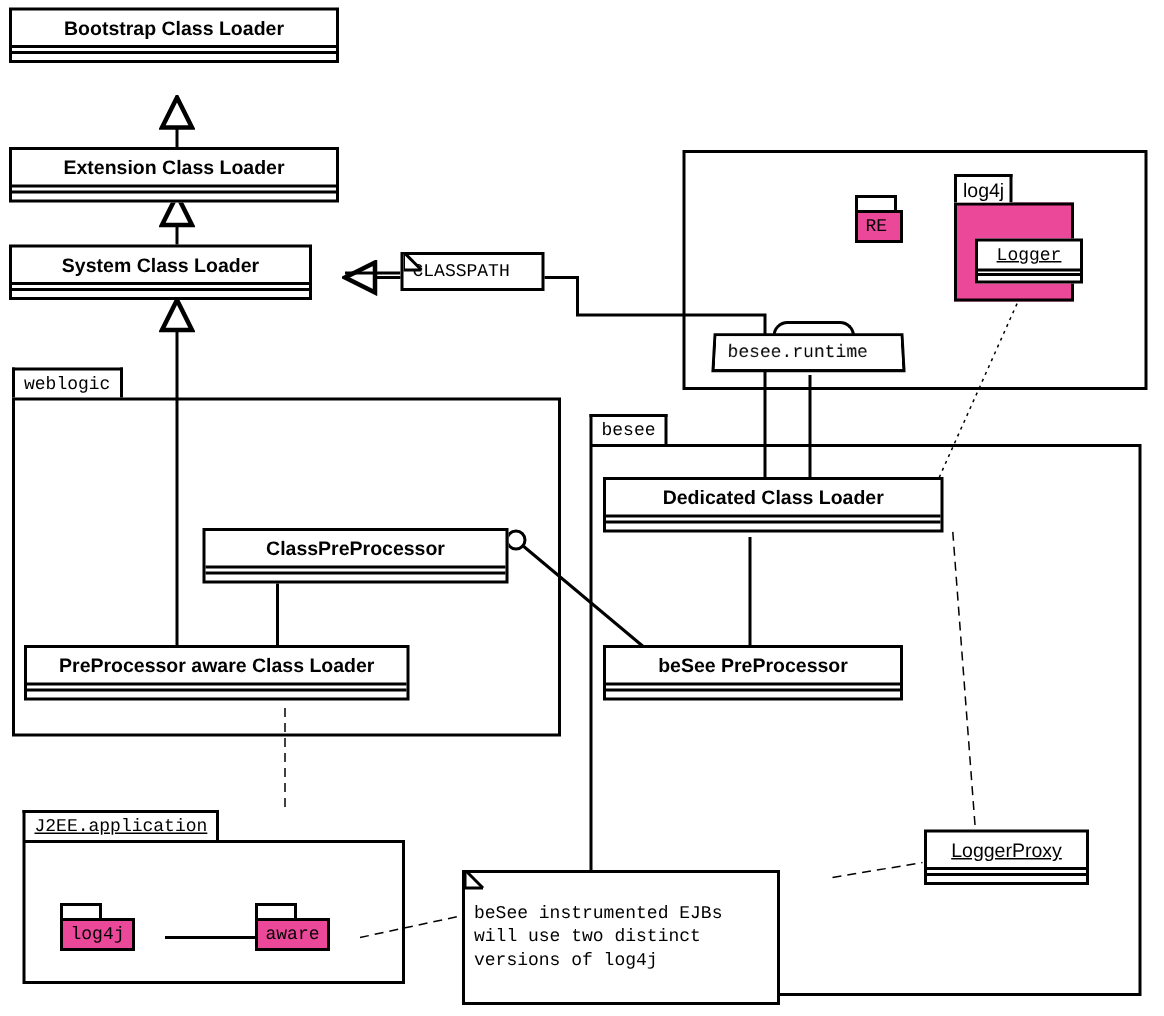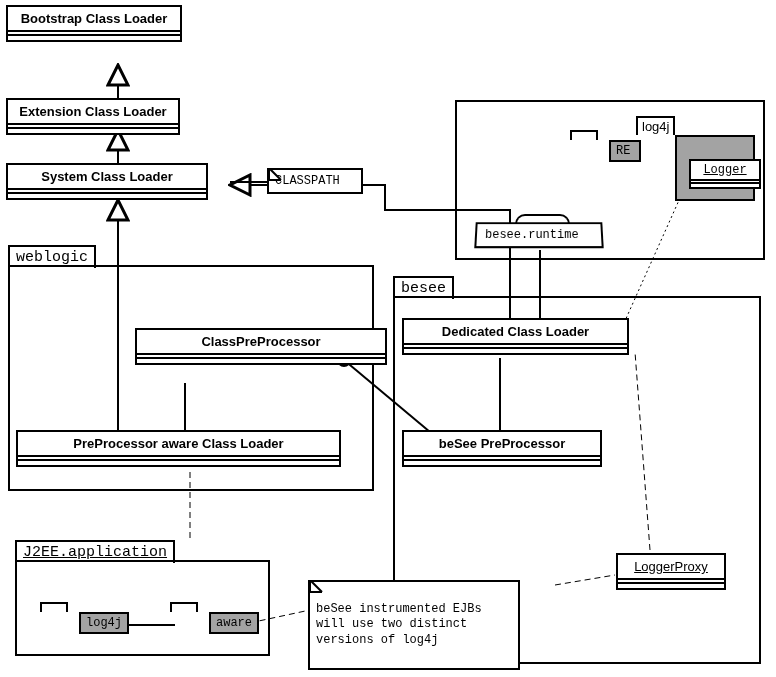--- a/index.html
+++ b/index.html
@@ -45,42 +45,41 @@
     position: absolute;
     border: 2px solid #000;
     background: transparent;
   }
   .tab {
     position: absolute;
     border: 2px solid #000;
     border-bottom: none;
     background: #fff;
     font-family: "Courier New", monospace;
-    font-size: 15px;
+    font-size: 12px;
     padding: 2px 6px;
   }
   .uml-pkg {
     position: absolute;
   }
   .uml-pkg-tab {
     border: 2px solid #000;
     border-bottom: none;
     background: #fff;
     width: 28px;
     height: 10px;
   }
   .uml-pkg-body {
     border: 2px solid #000;
-    background: #a3a3a3;
+    background: #ec4899;
     padding: 2px 5px;
     font-family: "Courier New", monospace;
     font-size: 12px;
     min-height: 18px;
     min-width: 32px;
-    margin-left: 39px;
   }
   .folder {
     position: absolute;
   }
   .folder-tab {
     position: absolute;
     top: 0;
     left: 40px;
     width: 55px;
     height: 10px;
@@ -136,27 +135,27 @@
 
   <line x1="190" y1="472" x2="190" y2="542" stroke="#000" stroke-width="1" stroke-dasharray="6,4"></line>
 
   <line x1="110" y1="625" x2="175" y2="625" stroke="#000" stroke-width="2"></line>
 
   <line x1="240" y1="625" x2="310" y2="610" stroke="#000" stroke-width="1" stroke-dasharray="6,4"></line>
 
   <line x1="555" y1="585" x2="615" y2="575" stroke="#000" stroke-width="1" stroke-dasharray="6,4"></line>
 </svg>
 
-<div class="class-box" style="left:6px; top:5px; width:176px;">
+<div class="class-box" style="left:6px; top:5px; width:220px;">
   <div class="class-title">Bootstrap Class Loader</div>
   <div class="class-body"></div>
     <div class="class-body"></div>
 </div>
 
-<div class="class-box" style="left:6px; top:98px; width:174px;">
+<div class="class-box" style="left:6px; top:98px; width:220px;">
   <div class="class-title">Extension Class Loader</div>
   <div class="class-body"></div>
     <div class="class-body"></div>
 </div>
 
 <div class="class-box" style="left:6px; top:163px; width:202px;">
   <div class="class-title">System Class Loader</div>
   <div class="class-body"></div>
     <div class="class-body"></div>
 </div>
@@ -167,27 +166,27 @@
     <polyline points="0,0 0,12 12,12" fill="#fff" stroke="#000" stroke-width="2"></polyline>
     <line x1="0" y1="0" x2="12" y2="12" stroke="#000" stroke-width="2"></line>
   </svg>
 </div>
 
 <div class="tab" style="left:8px; top:245px;">
   <span>weblogic</span>
 </div>
 <div class="big-container" style="left:8px; top:265px; width:366px; height:226px;"></div>
 
-<div class="class-box" style="left:135px; top:328px; width:252px;">
+<div class="class-box" style="left:135px; top:352px; width:204px;">
   <div class="class-title">ClassPreProcessor</div>
   <div class="class-body"></div>
     <div class="class-body"></div>
 </div>
 
-<div class="class-box" style="left:16px; top:430px; width:325px;">
+<div class="class-box" style="left:16px; top:430px; width:257px;">
   <div class="class-title">PreProcessor aware Class Loader</div>
   <div class="class-body"></div>
     <div class="class-body"></div>
 </div>
 
 <div class="tab" style="left:393px; top:276px;">
   <span>besee</span>
 </div>
 <div class="big-container" style="left:393px; top:296px; width:368px; height:368px;"></div>
 

